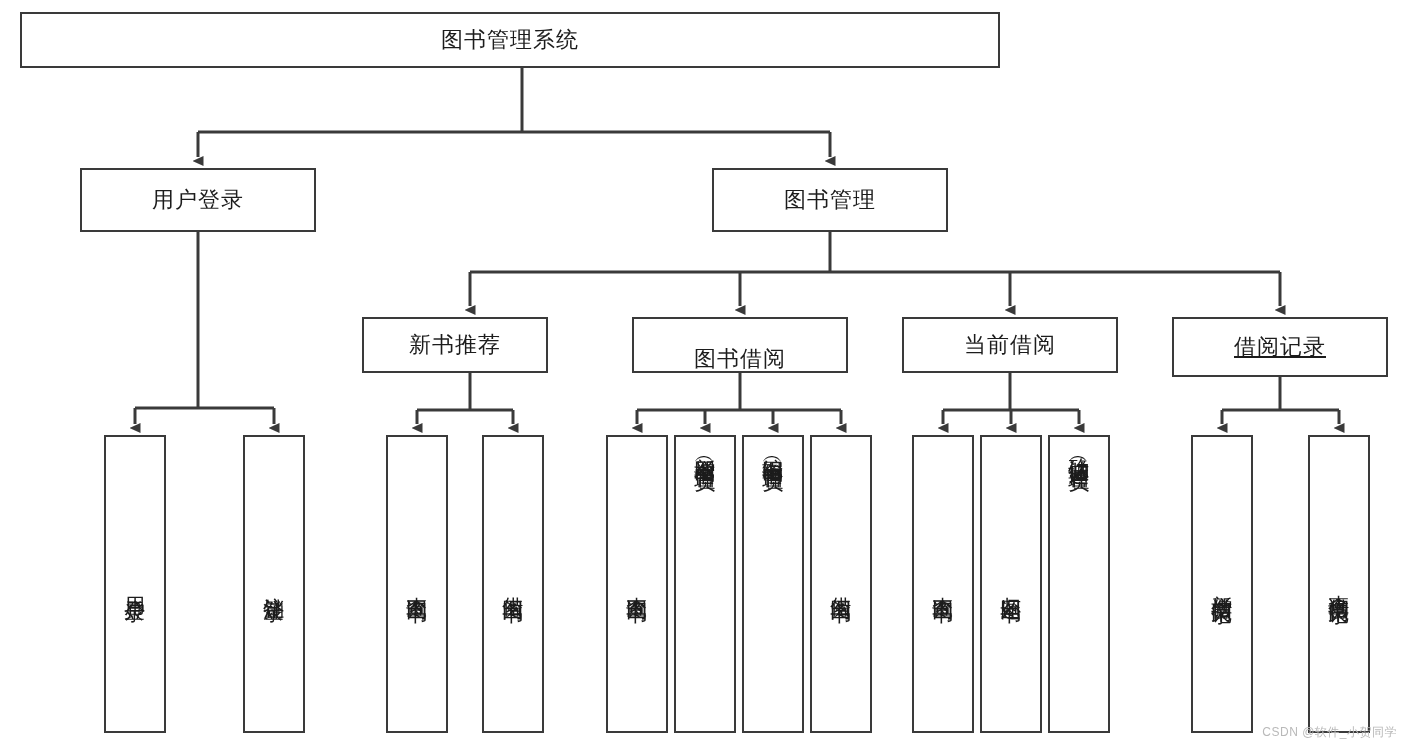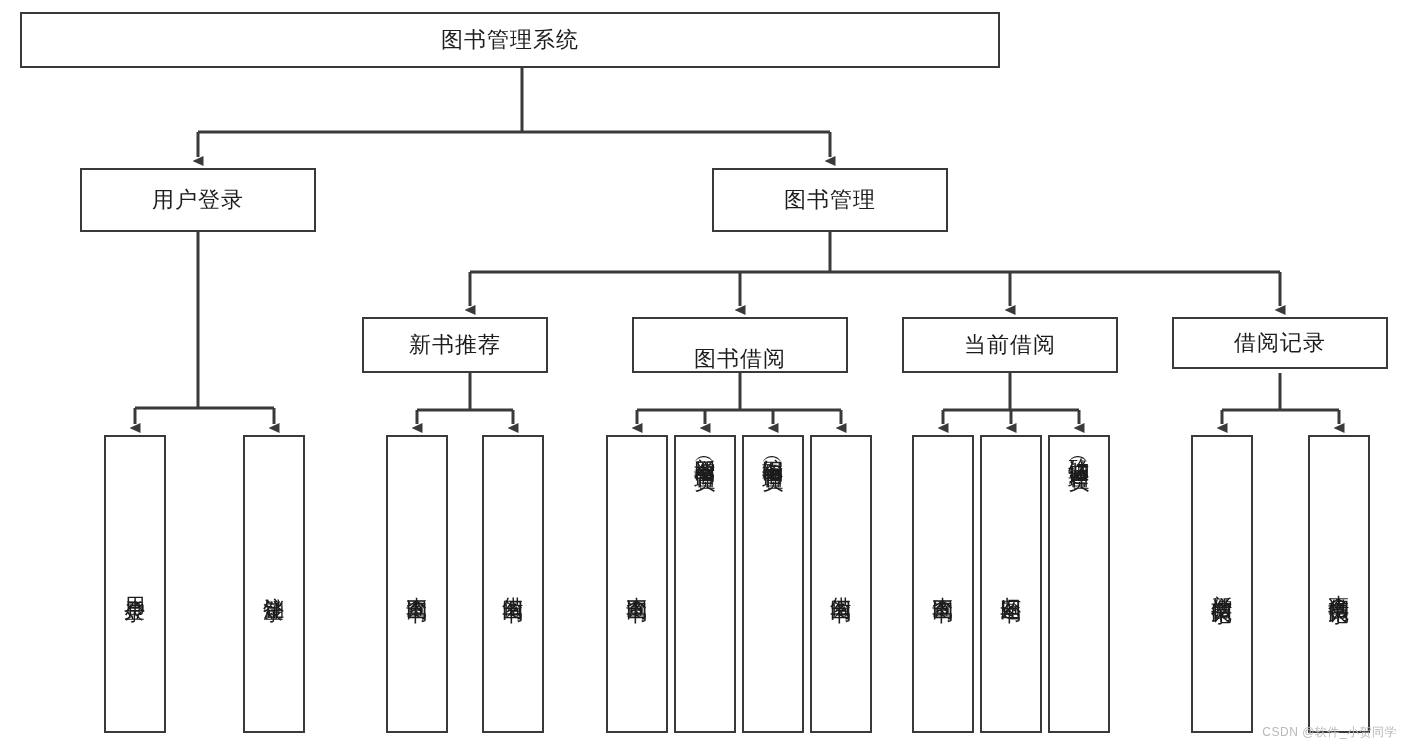--- a/index.html
+++ b/index.html
@@ -140,21 +140,21 @@
 
   <div class="node h" style="left:362px; top:317px; width:186px; height:56px;">
     <span class="label">新书推荐</span>
   </div>
   <div class="node h" style="left:632px; top:317px; width:216px; height:56px;align-items:flex-end;">
     <span class="label">图书借阅</span>
   </div>
   <div class="node h" style="left:902px; top:317px; width:216px; height:56px;">
     <span class="label">当前借阅</span>
   </div>
-  <div class="node h" style="left:1172px; top:317px; width:216px; height:52px;">
+  <div class="node h" style="left:1172px; top:317px; width:216px; height:60px;text-decoration:underline;">
     <span class="label">借阅记录</span>
   </div>
 
   <div class="node v center-v" style="left:104px; top:435px; width:62px; height:298px;">
     <span class="label">用户登录</span>
   </div>
   <div class="node v center-v" style="left:243px; top:435px; width:62px; height:298px;">
     <span class="label">注销登录</span>
   </div>
 

